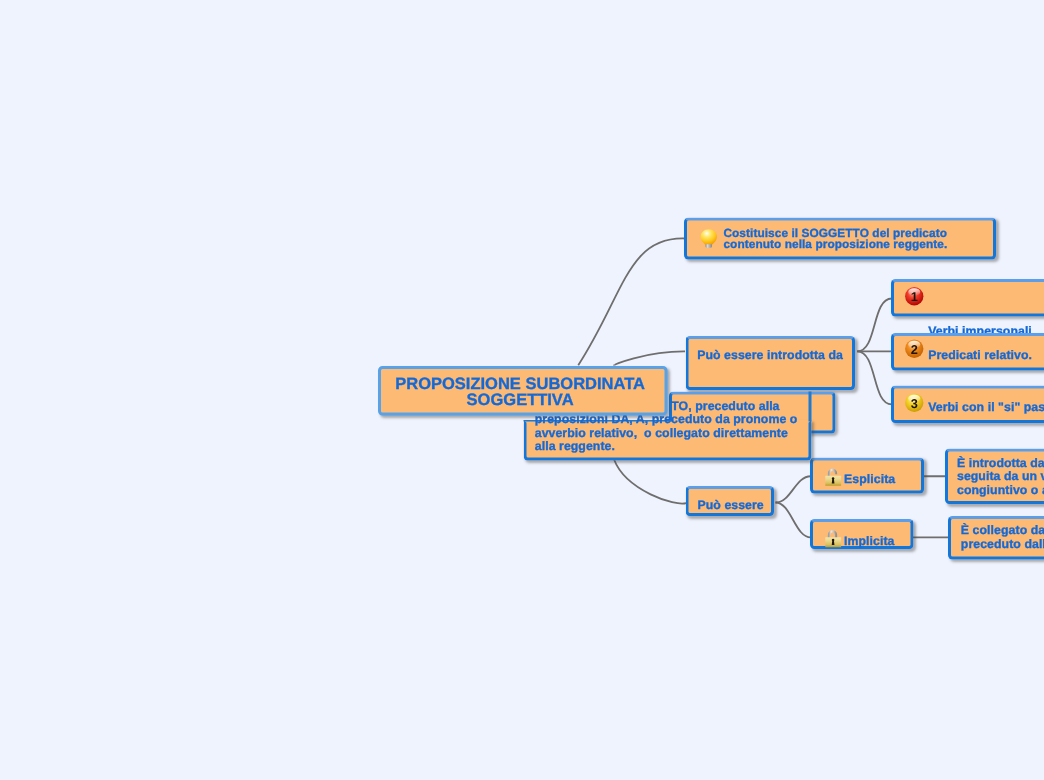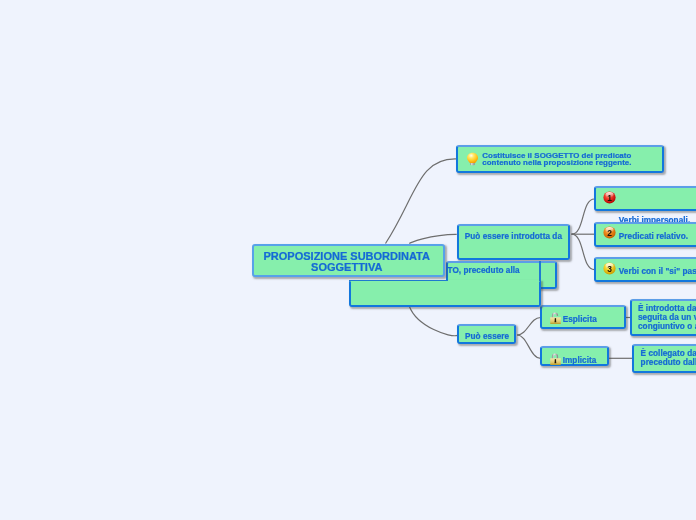--- a/index.html
+++ b/index.html
@@ -1,20 +1,20 @@
 <!DOCTYPE html>
 <html><head>
 <meta charset="utf-8">
 <style>
   html,body{margin:0;padding:0;}
   body{width:696px;height:520px;background:#eff3fd;overflow:hidden;
        font-family:"Liberation Sans",sans-serif;}
   #stage{position:relative;width:696px;height:520px;}
   svg.links{position:absolute;left:0;top:0;width:696px;height:520px;}
-  .node{position:absolute;box-sizing:border-box;background:#86efac;
+  .node{position:absolute;box-sizing:border-box;background:#fdba74;
         border:2px solid #1277dd;border-top-color:#5c9ee8;border-radius:3px;
         box-shadow:1.5px 1.5px 1.8px rgba(70,70,70,0.42);}
   .txt{position:absolute;color:#1569d6;font-weight:bold;font-size:8.2px;
        line-height:9px;white-space:pre;letter-spacing:0.05px;
        -webkit-text-stroke:0.22px #1569d6;}
   .root{border-color:#57a2e9;}
   .root .txt{font-size:11px;line-height:11px;text-align:center;width:100%;
              left:-1.5px;letter-spacing:0;}
   .ic{position:absolute;display:block;}
   .ic svg{display:block;}
@@ -40,20 +40,23 @@
 </svg>
 
 <div class="node" style="left:446px;top:261px;width:111px;height:28px;z-index:1;"></div>
 
 <div class="node" style="left:348.6px;top:279.5px;width:192.6px;height:27.2px;z-index:2;
             border-top-color:transparent;border-top-left-radius:2px;border-top-right-radius:0;"></div>
 <div style="position:absolute;left:348.6px;top:279.5px;width:99px;height:1.8px;background:#1f7bd2;z-index:3;"></div>
 <div style="position:absolute;left:539.3px;top:261px;width:2px;height:20px;background:#1f7bd2;z-index:3;"></div>
 
 <div class="txt" style="left:447.5px;top:265.5px;z-index:4;">TO, preceduto alla</div>
+<div class="txt" style="left:356.5px;top:275.2px;z-index:4;">preposizioni DA, A, preceduto da pronome o
+avverbio relativo,  o collegato direttamente
+alla reggente.</div>
 
 <div class="node root" style="left:251.8px;top:244px;width:192.9px;height:32.7px;z-index:5;">
   <div class="txt" style="top:4.5px;">PROPOSIZIONE SUBORDINATA
 SOGGETTIVA</div>
 </div>
 
 <div class="node" style="left:456px;top:144.5px;width:208px;height:28.6px;">
   <span class="ic" style="left:8px;top:5.5px;">
     <svg width="13" height="15" viewBox="0 0 26 30">
       <defs>
@@ -145,21 +148,21 @@
       <text x="13" y="19.6" text-anchor="middle" font-family="Liberation Sans, sans-serif" font-size="17" font-weight="bold" fill="#1c1409">3</text>
     </svg>
   </span>
   <div class="txt" style="left:22.8px;top:8.0px;">Verbi con il "si" pas</div>
 </div>
 
 <div class="node" style="left:457.2px;top:324px;width:58.9px;height:20px;">
   <div class="txt" style="left:5.8px;top:5.5px;">Può essere</div>
 </div>
 
-<div class="node" style="left:540.3px;top:305.3px;width:86px;height:24.2px;">
+<div class="node" style="left:540.3px;top:305.3px;width:76px;height:24.2px;">
   <span class="ic" style="left:7.6px;top:4.3px;">
         <svg width="11.6" height="13" viewBox="0 0 116 130">
       <defs>
         <linearGradient id="lkob" x1="0" y1="0" x2="0" y2="1">
           <stop offset="0%" stop-color="#f2e3ab"></stop>
           <stop offset="28%" stop-color="#ecdb93"></stop>
           <stop offset="72%" stop-color="#dcc163"></stop>
           <stop offset="100%" stop-color="#b99c26"></stop>
         </linearGradient>
         <linearGradient id="lkos" x1="0" y1="0" x2="1" y2="0">

